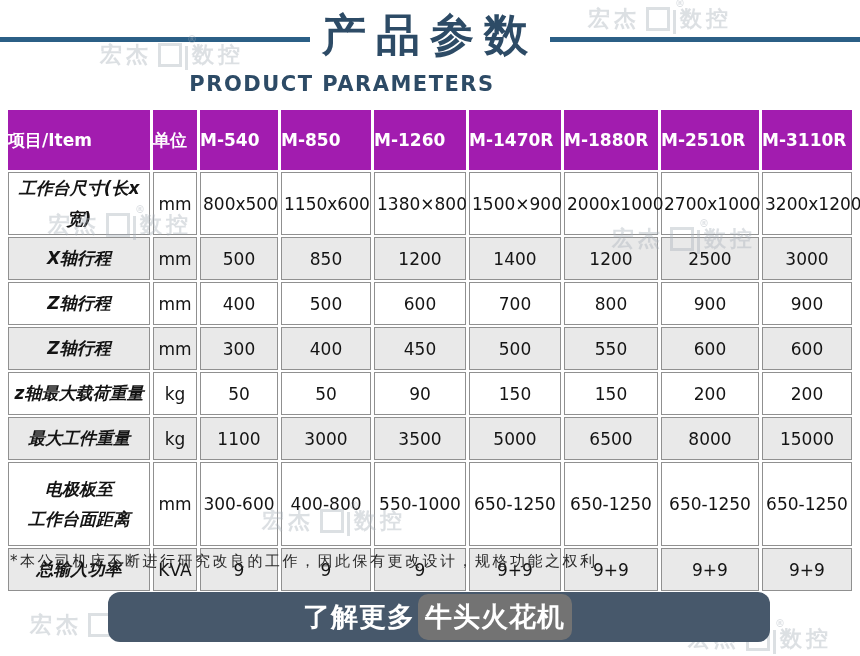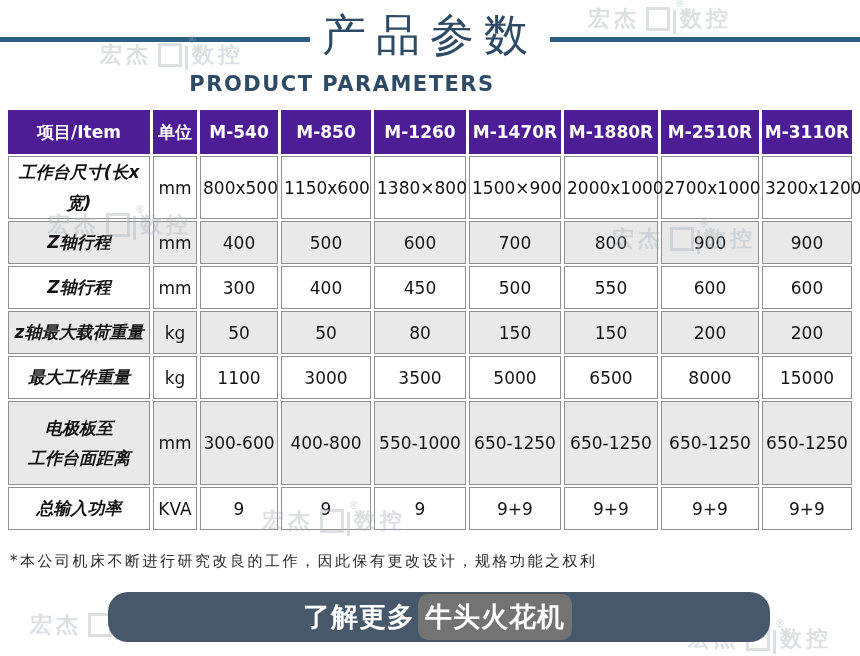--- a/index.html
+++ b/index.html
@@ -5,42 +5,42 @@
   html,body{margin:0;padding:0;}
   body{font-family:"DejaVu Sans","Liberation Sans",sans-serif;background:#fff;}
   #app{position:relative;width:860px;height:656px;background:#fff;overflow:hidden;}
 
   
   .hero{position:absolute;left:0;top:0;width:860px;height:106px;}
   .hero-line{position:absolute;top:37px;height:5px;background:#2b5f86;}
   .hero-line.left{left:0;width:310px;}
   .hero-line.right{left:550px;width:310px;}
   .hero-title{position:absolute;left:0;top:6px;width:860px;text-align:center;
-    font-size:44px;font-weight:400;letter-spacing:10px;color:#2d4b66;margin:0;}
+    font-size:44px;font-weight:700;letter-spacing:10px;color:#2d4b66;margin:0;}
   .hero-sub{position:absolute;left:0;top:72px;width:684px;text-align:center;
     font-size:21px;font-weight:700;letter-spacing:1.5px;color:#2d4b66;}
 
   
   table.params{position:absolute;left:5px;top:108px;width:850px;table-layout:fixed;
     border-collapse:separate;border-spacing:3px 2px;}
-  table.params th{background:#4c1d95;color:#fff;font-size:17px;font-weight:600;
-    height:44px;padding:0;text-align:center;}
+  table.params th{background:#a21caf;color:#fff;font-size:17px;font-weight:600;
+    height:60px;padding:0;text-align:left;}
   table.params td{border:1px solid #909090;background:#fff;color:#141414;
     font-size:17px;text-align:center;height:41px;padding:0 2px;}
   table.params tbody tr:nth-child(even) td{background:#e9e9e9;}
   table.params td.lbl{font-weight:600;white-space:pre-line;line-height:1.8;font-style:italic;}
   table.params tr.tall td{height:82px;}
 
   
   .note{position:absolute;left:10px;top:552px;width:692px;font-size:15px;
     letter-spacing:2.5px;color:#2b2b2b;}
 
   
   .banner{position:absolute;left:108px;top:592px;width:662px;height:50px;
-    background:#47586b;border-radius:20px;display:flex;align-items:center;
+    background:#47586b;border-radius:12px;display:flex;align-items:center;
     justify-content:center;z-index:3;cursor:pointer;}
   .banner span{color:#fff;font-size:27px;font-weight:700;letter-spacing:1px;white-space:nowrap;}
   .banner .hl{background:#737373;border-radius:10px;padding:5px 7px;margin:0 3px;}
 
   
   .wm{position:absolute;display:flex;align-items:center;color:#aab2bb;opacity:.4;
     font-size:22px;font-weight:600;letter-spacing:4px;z-index:2;pointer-events:none;}
   .wm-logo{display:inline-block;width:18px;height:18px;border:3px solid currentColor;
     margin:0 10px 0 6px;position:relative;}
   .wm-logo::after{content:"";position:absolute;right:-9px;top:0;width:3px;height:24px;
@@ -91,20 +91,31 @@
         <td>mm</td>
         <td>800x500</td>
         <td>1150x600</td>
         <td>1380×800</td>
         <td>1500×900</td>
         <td>2000x1000</td>
         <td>2700x1000</td>
         <td>3200x1200</td>
       </tr>
       <tr>
+        <td class="lbl">X轴行程</td>
+        <td>mm</td>
+        <td>500</td>
+        <td>850</td>
+        <td>1200</td>
+        <td>1400</td>
+        <td>1200</td>
+        <td>2500</td>
+        <td>3000</td>
+      </tr>
+      <tr>
         <td class="lbl">Z轴行程</td>
         <td>mm</td>
         <td>400</td>
         <td>500</td>
         <td>600</td>
         <td>700</td>
         <td>800</td>
         <td>900</td>
         <td>900</td>
       </tr>
@@ -117,21 +128,21 @@
         <td>500</td>
         <td>550</td>
         <td>600</td>
         <td>600</td>
       </tr>
       <tr>
         <td class="lbl">z轴最大载荷重量</td>
         <td>kg</td>
         <td>50</td>
         <td>50</td>
-        <td>80</td>
+        <td>90</td>
         <td>150</td>
         <td>150</td>
         <td>200</td>
         <td>200</td>
       </tr>
       <tr>
         <td class="lbl">最大工件重量</td>
         <td>kg</td>
         <td>1100</td>
         <td>3000</td>

